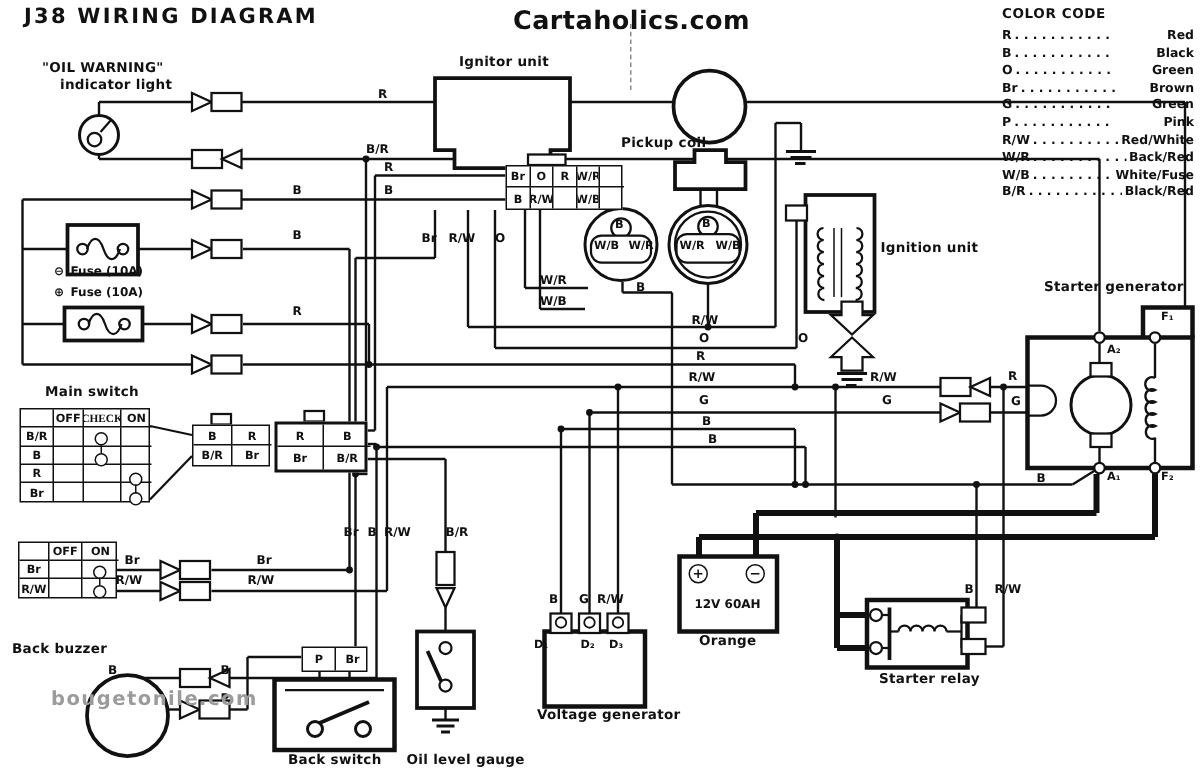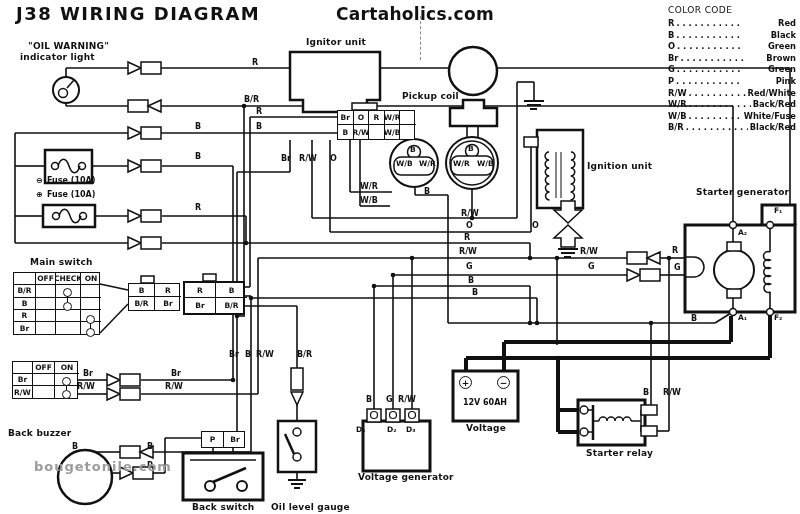--- a/index.html
+++ b/index.html
@@ -1,31 +1,31 @@
 <!DOCTYPE html>
 <html><head>
 <meta charset="utf-8">
 <style>
   html,body{margin:0;padding:0;background:#fff}
   #stage{position:relative;width:800px;height:514px;background:#fff;overflow:hidden;
          font-family:"DejaVu Sans","Liberation Sans",sans-serif;color:#111}
   #wires{position:absolute;left:0;top:0;z-index:1}
   .lbl{position:absolute;z-index:3;font-size:9px;font-weight:700;white-space:nowrap;letter-spacing:.2px}
-  .big{font-size:18px;letter-spacing:1.5px}
+  .big{font-size:14px;letter-spacing:1.5px}
   .site{font-size:17px;letter-spacing:.3px}
   .sm{position:absolute;z-index:3;font-size:8px;font-weight:700;white-space:nowrap}
   .tiny{position:absolute;z-index:4;font-size:7.5px;font-weight:700;white-space:nowrap}
   .wm{position:absolute;z-index:5;font-size:13px;font-weight:700;color:#9b9b9b;letter-spacing:1px}
   .grid{position:absolute;z-index:2;background:#fff;box-sizing:border-box}
   .grid .c{box-sizing:border-box;display:flex;align-items:center;justify-content:center;
            font-size:7.5px;font-weight:700;overflow:hidden}
   .circ{position:absolute;z-index:4;border:1.5px solid #111;border-radius:50%;background:#fff;box-sizing:border-box}
   .vlink{position:absolute;z-index:4;width:1.5px;background:#111}
   #colorcode{position:absolute;z-index:3;left:668px;top:5px;width:128px}
-  #colorcode .h{font-size:9px;font-weight:400;letter-spacing:.4px;margin-bottom:3px}
+  #colorcode .h{font-size:9px;font-weight:700;letter-spacing:.4px;margin-bottom:3px}
   #colorcode .r{display:flex;font-size:8.3px;font-weight:700;line-height:11.6px}
   #colorcode .r .d{flex:1;overflow:hidden;white-space:nowrap;color:#111;margin:0 2px}
   #colorcode .r .n{white-space:nowrap}
   .pm{position:absolute;z-index:4;width:13px;height:13px;border:1.5px solid #111;border-radius:50%;
       font-size:9px;font-weight:700;display:flex;align-items:center;justify-content:center;background:#fff;box-sizing:border-box}
   .dash{position:absolute;z-index:1;width:0;border-left:1.5px dashed #8a8a8a}
 </style>
 </head>
 <body>
 
@@ -280,21 +280,21 @@
         <circle cx="472" cy="218" r="2.3"></circle>
         <circle cx="251" cy="298" r="2.3"></circle>
         <circle cx="374" cy="286" r="2.3"></circle>
         <circle cx="393" cy="275" r="2.3"></circle>
       </g>
   </svg>
 
   <div class="dash" style="left:420px;top:16px;height:44px"></div>
 
   <span class="lbl big" style="left:16px;top:3px">J38 WIRING DIAGRAM</span>
-  <span class="lbl site" style="left:330px;top:4px;width:170px;text-align:center">Cartaholics.com</span>
+  <span class="lbl site" style="left:330px;top:4px;width:170px;text-align:right">Cartaholics.com</span>
   <span class="wm" style="left:34px;top:459px">bougetonile.com</span>
 
   <div id="colorcode">
     <div class="h">COLOR CODE</div>
     <div id="cc-rows">
         <div class="r">
           <span>R</span>
           <span class="d">. . . . . . . . . . .</span>
           <span class="n">Red</span>
         </div>
@@ -340,35 +340,35 @@
         </div>
         <div class="r">
           <span>B/R</span>
           <span class="d">. . . . . . . . . . .</span>
           <span class="n">Black/Red</span>
         </div>
       </div>
   </div>
 
   <span class="lbl" style="left:28px;top:41px">"OIL WARNING"</span>
-  <span class="lbl" style="left:20px;top:52px">indicator light</span>
+  <span class="lbl" style="left:40px;top:52px">indicator light</span>
   <span class="lbl" style="left:306px;top:37px">Ignitor unit</span>
-  <span class="lbl" style="left:402px;top:91px">Pickup coil</span>
+  <span class="lbl" style="left:414px;top:91px">Pickup coil</span>
   <span class="lbl" style="left:587px;top:161px">Ignition unit</span>
   <span class="lbl" style="left:696px;top:187px">Starter generator</span>
   <span class="sm" style="left:36px;top:176px">⊖</span>
   <span class="sm" style="left:47px;top:176px">Fuse (10A)</span>
   <span class="sm" style="left:36px;top:190px">⊕</span>
   <span class="sm" style="left:47px;top:190px">Fuse (10A)</span>
   <span class="lbl" style="left:30px;top:257px">Main switch</span>
   <span class="lbl" style="left:8px;top:428px">Back buzzer</span>
   <span class="lbl" style="left:192px;top:502px">Back switch</span>
   <span class="lbl" style="left:271px;top:502px">Oil level gauge</span>
   <span class="lbl" style="left:358px;top:472px">Voltage generator</span>
-  <span class="lbl" style="left:466px;top:423px">Voltage</span>
+  <span class="lbl" style="left:466px;top:423px">Orange</span>
   <span class="sm" style="left:456px;top:398px;width:58px;text-align:center">12V 60AH</span>
   <span class="lbl" style="left:586px;top:448px">Starter relay</span>
 
   <span class="pm" style="left:459px;top:376px">+</span>
   <span class="pm" style="left:497px;top:376px">−</span>
 
   <span class="tiny" style="left:356px;top:425px">D₁</span>
   <span class="tiny" style="left:387px;top:425px">D₂</span>
   <span class="tiny" style="left:406px;top:425px">D₃</span>
 
@@ -450,21 +450,21 @@
       <div class="c" style="height: 15px; border-right: 1.2px solid rgb(17, 17, 17);">Br</div>
       <div class="c" style="height: 15px;">B/R</div>
     </div>
     <div class="grid" style="left: 201px; top: 431px; width: 44px; border: 1.6px solid rgb(17, 17, 17); display: grid; grid-template-columns: 22px 22px;">
       <div class="c" style="height: 15px; border-right: 1.2px solid rgb(17, 17, 17);">P</div>
       <div class="c" style="height: 15px;">Br</div>
     </div>
     <div class="grid" style="left: 13px; top: 272px; width: 87px; border: 1.8px solid rgb(17, 17, 17); display: grid; grid-template-columns: 22px 20px 25px 20px;">
       <div class="c" style="height: 12.3px; border-right: 1.2px solid rgb(17, 17, 17); border-bottom: 1.2px solid rgb(17, 17, 17);"></div>
       <div class="c" style="height: 12.3px; border-right: 1.2px solid rgb(17, 17, 17); border-bottom: 1.2px solid rgb(17, 17, 17);">OFF</div>
-      <div class="c" style="height: 12.3px; border-right: 1.2px solid rgb(17, 17, 17); border-bottom: 1.2px solid rgb(17, 17, 17);">CHECK</div>
+      <div class="c" style="height: 12.3px; border-right: 1.2px solid rgb(17, 17, 17); border-bottom: 1.2px solid rgb(17, 17, 17); font-family: Liberation Serif, serif;">CHECK</div>
       <div class="c" style="height: 12.3px; border-bottom: 1.2px solid rgb(17, 17, 17);">ON</div>
       <div class="c" style="height: 12.3px; border-right: 1.2px solid rgb(17, 17, 17); border-bottom: 1.2px solid rgb(17, 17, 17);">B/R</div>
       <div class="c" style="height: 12.3px; border-right: 1.2px solid rgb(17, 17, 17); border-bottom: 1.2px solid rgb(17, 17, 17);"></div>
       <div class="c" style="height: 12.3px; border-right: 1.2px solid rgb(17, 17, 17); border-bottom: 1.2px solid rgb(17, 17, 17);"></div>
       <div class="c" style="height: 12.3px; border-bottom: 1.2px solid rgb(17, 17, 17);"></div>
       <div class="c" style="height: 12.3px; border-right: 1.2px solid rgb(17, 17, 17); border-bottom: 1.2px solid rgb(17, 17, 17);">B</div>
       <div class="c" style="height: 12.3px; border-right: 1.2px solid rgb(17, 17, 17); border-bottom: 1.2px solid rgb(17, 17, 17);"></div>
       <div class="c" style="height: 12.3px; border-right: 1.2px solid rgb(17, 17, 17); border-bottom: 1.2px solid rgb(17, 17, 17);"></div>
       <div class="c" style="height: 12.3px; border-bottom: 1.2px solid rgb(17, 17, 17);"></div>
       <div class="c" style="height: 12.3px; border-right: 1.2px solid rgb(17, 17, 17); border-bottom: 1.2px solid rgb(17, 17, 17);">R</div>

